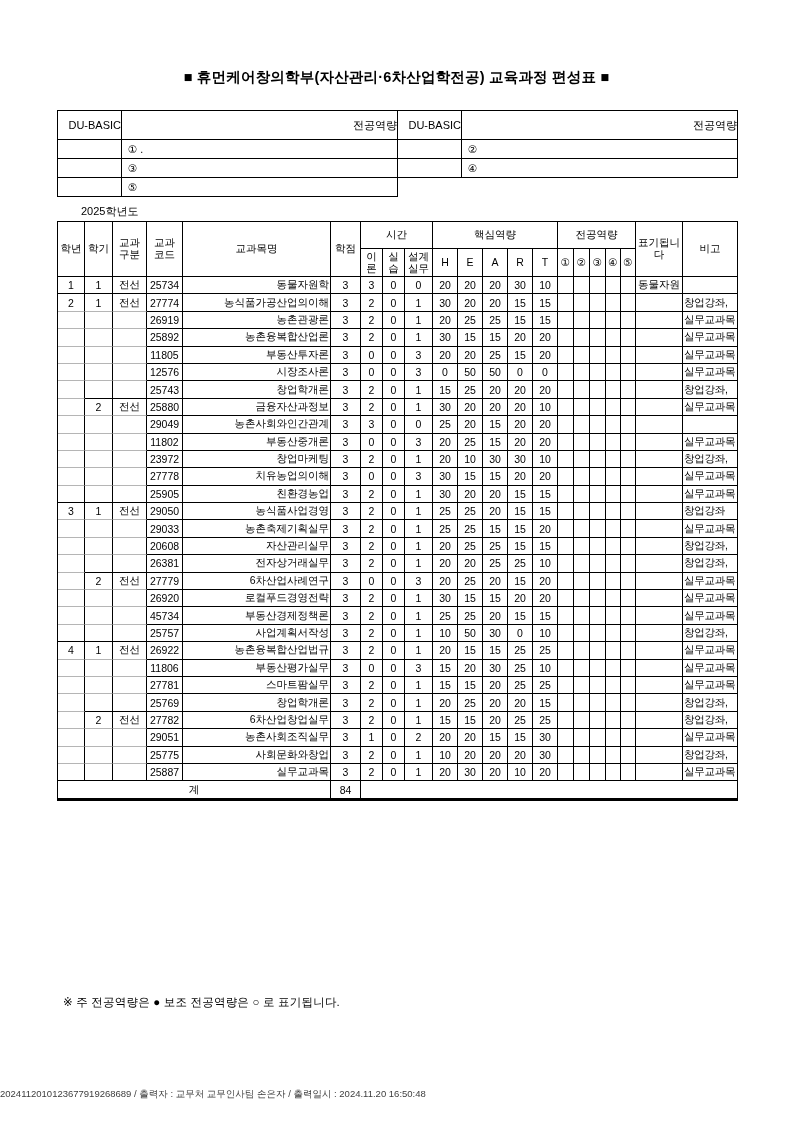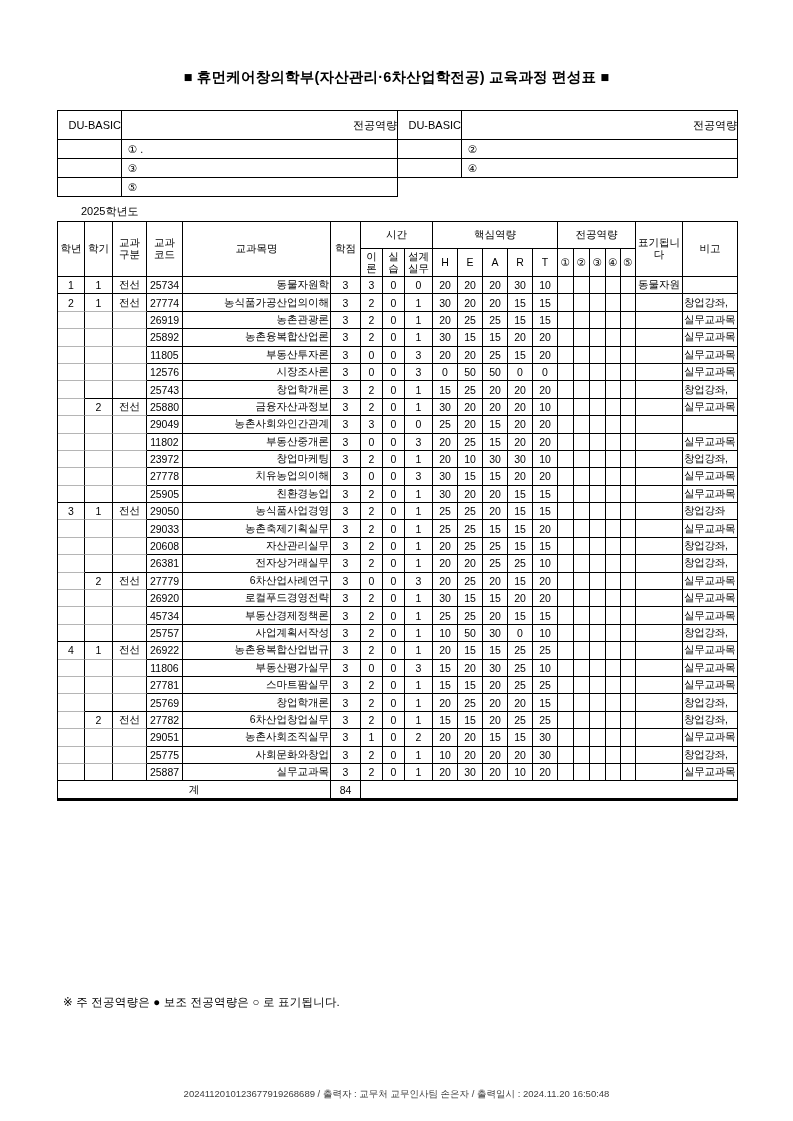--- a/index.html
+++ b/index.html
@@ -47,21 +47,21 @@
     border-right:1px solid #000;border-bottom:1px solid #000;
     font-size:10.5px;height:16.4px;padding:0 1px;text-align:center;vertical-align:middle;
     overflow:hidden;white-space:nowrap;
   }
   .grid td.left{text-align:right;padding-left:2px;}
   .grid td.note{text-align:left;padding-left:1px;letter-spacing:-0.3px;margin-left:8px;}
   .grid td.gb{border-bottom-color:#b5b5b5;}
 
   
   .footnote{position:absolute;left:63px;top:995px;font-size:11.5px;letter-spacing:0.2px;}
-  .printinfo{position:absolute;left:0;top:1088px;width:100%;text-align:center;font-size:9.5px;color:#3d3d3d;}
+  .printinfo{position:absolute;left:0;top:1088px;width:100%;text-align:left;font-size:9.5px;color:#3d3d3d;}
 </style>
 </head>
 <body>
 
 <div class="page">
 
   <div class="title">■ 휴먼케어창의학부(자산관리·6차산업학전공) 교육과정 편성표 ■</div>
 
   <table class="info">
     <colgroup>

